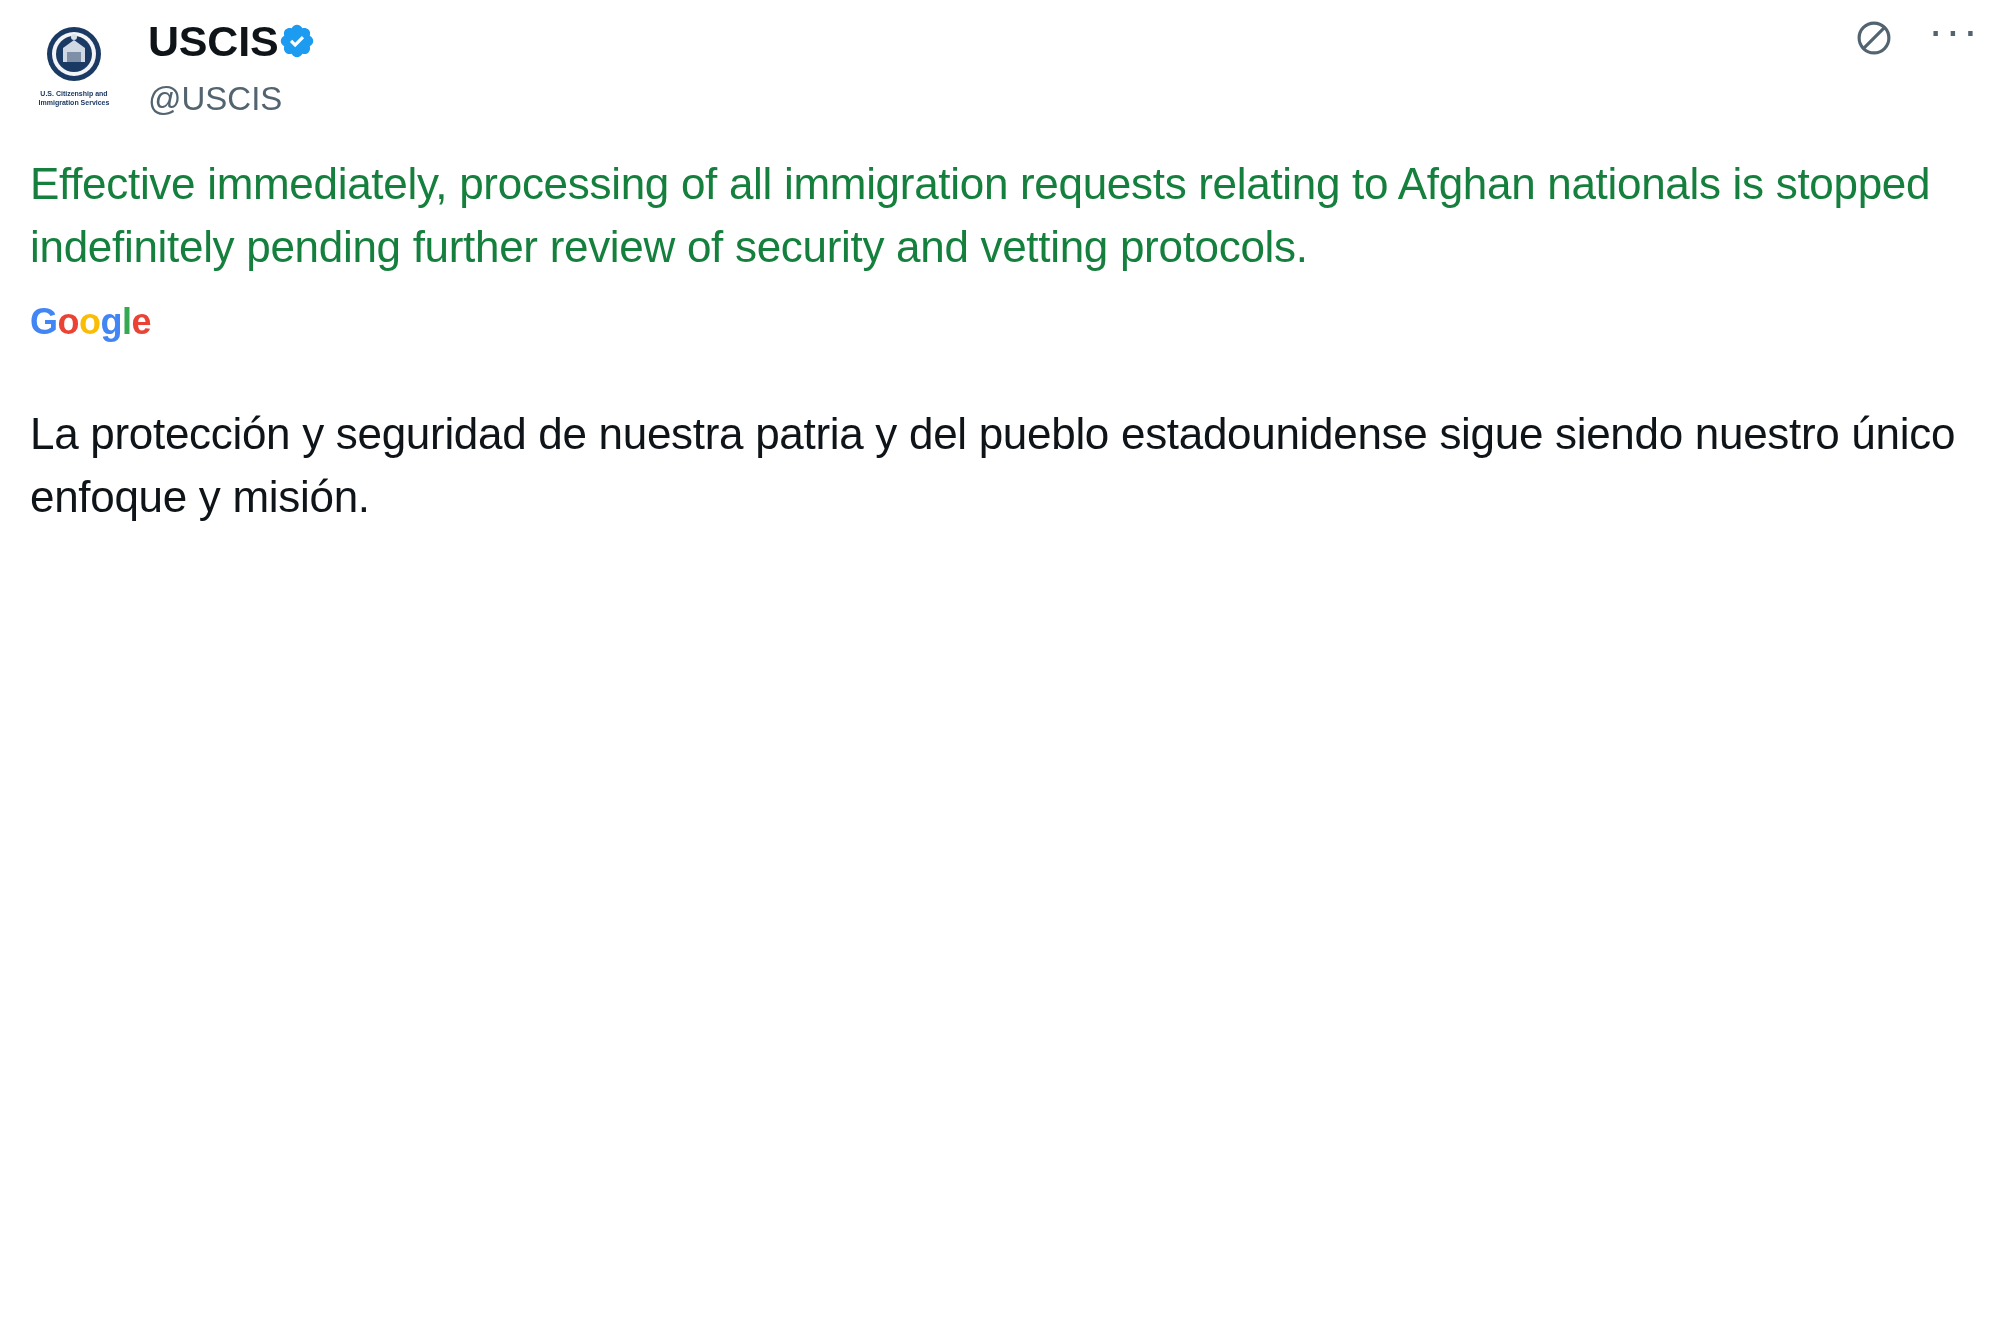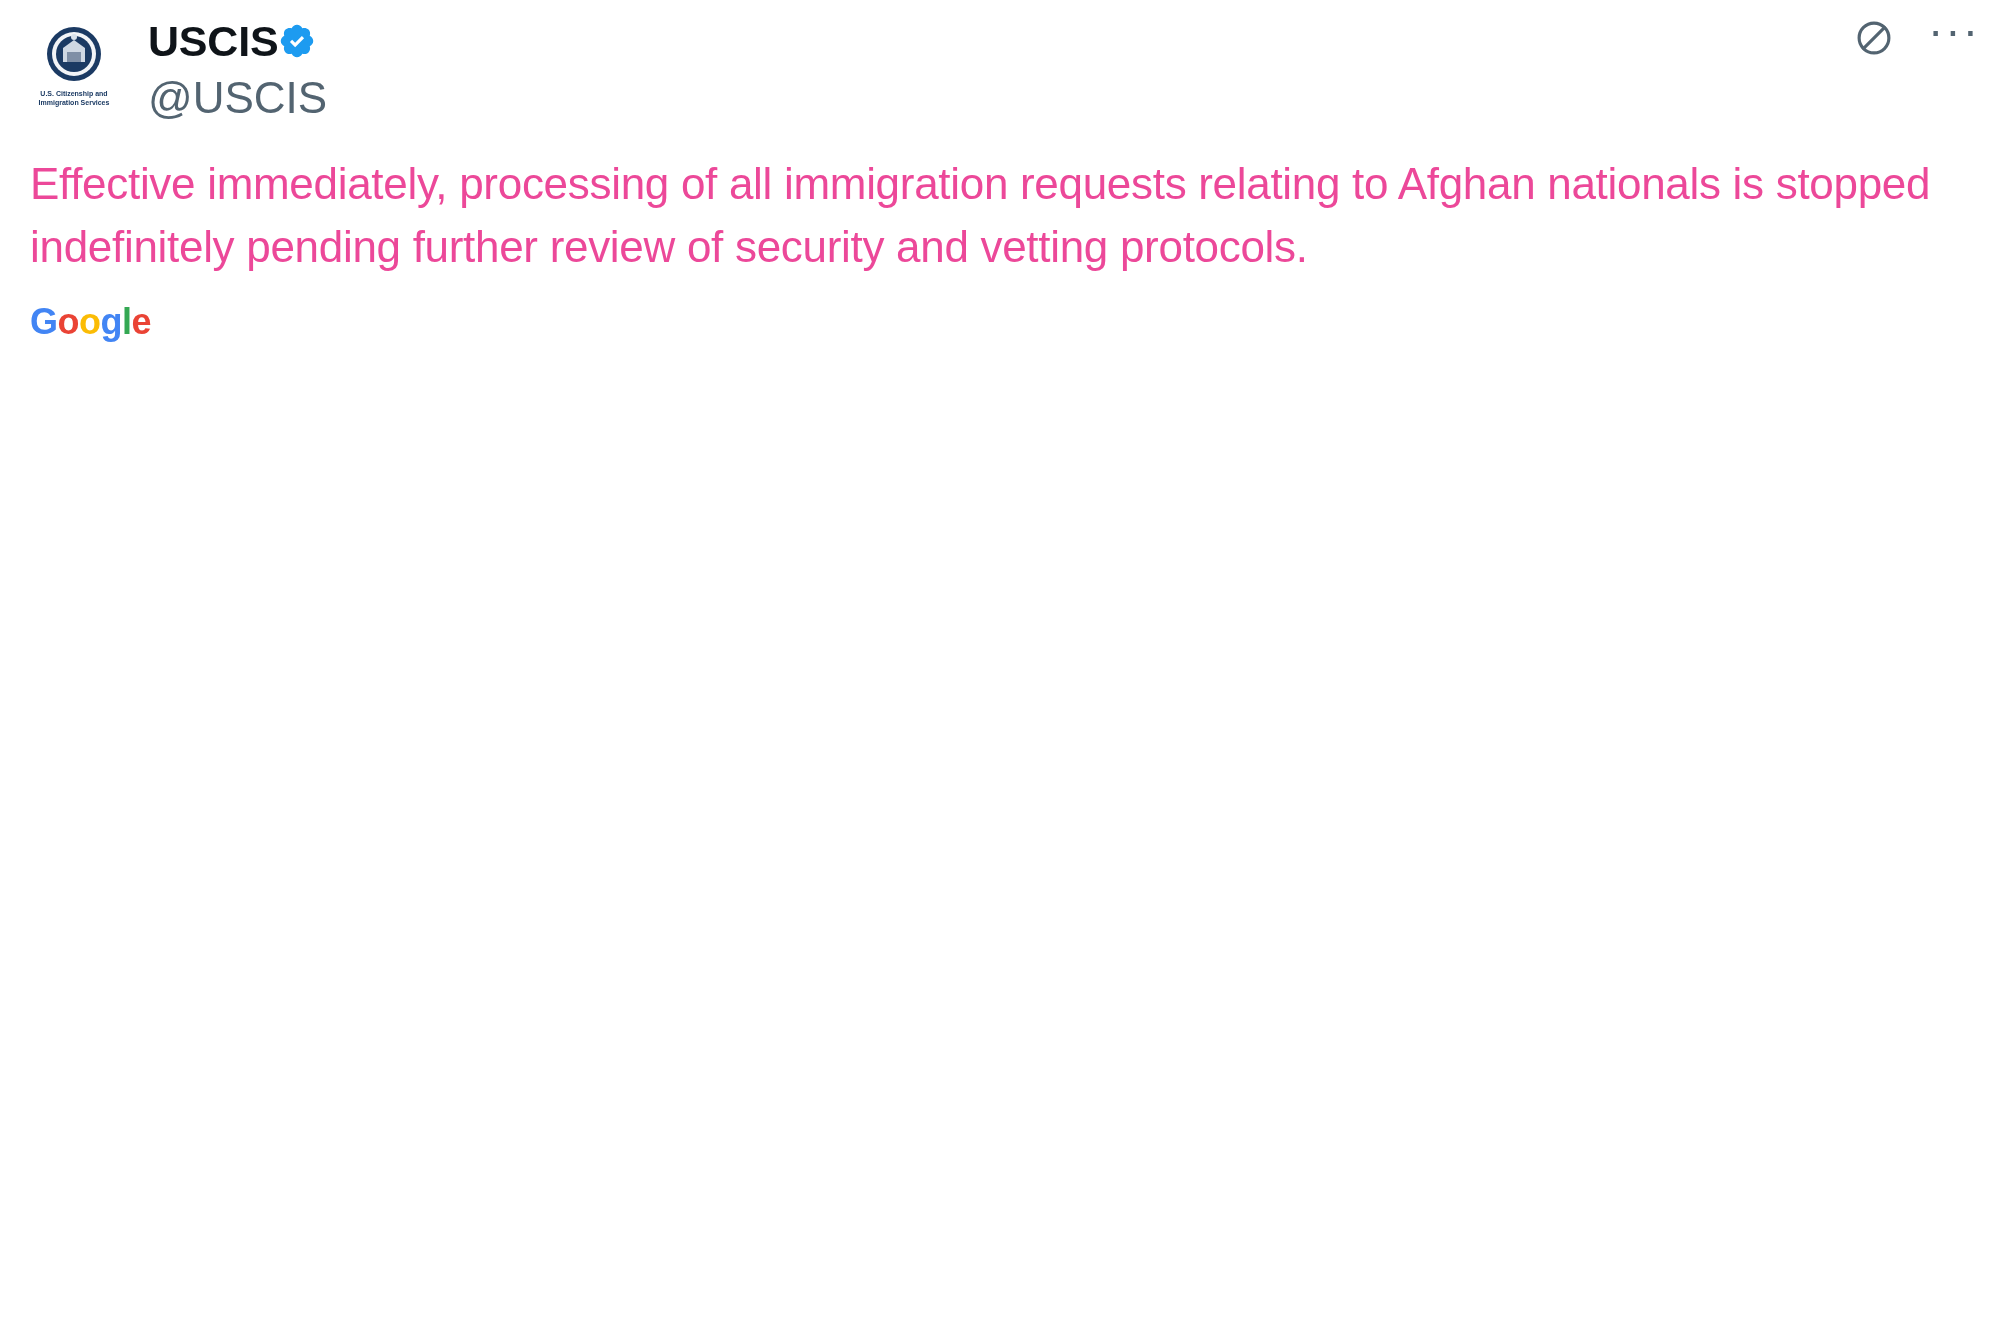--- a/index.html
+++ b/index.html
@@ -60,24 +60,24 @@
     line-height: 1.08;
     color: #0f1419;
     letter-spacing: -0.2px;
   }
   .verified-badge {
     width: 38px;
     height: 38px;
     display: inline-block;
   }
   .handle {
-    font-size: 44px;
+    font-size: 33px;
     color: #536471;
     line-height: 1.25;
-    margin-top: 6px;
+    margin-top: 14px;
   }
   .header-actions {
     position: absolute;
     top: 16px;
     right: 24px;
     display: flex;
     align-items: center;
     gap: 36px;
   }
   .icon-btn {
@@ -96,21 +96,21 @@
     letter-spacing: 2px;
     padding-bottom: 16px;
   }
   
   .tweet-body {
     padding: 0 30px;
   }
   .tweet-text {
     font-size: 44px;
     line-height: 63px;
-    color: #ec4899;
+    color: #15803d;
     letter-spacing: -0.3px;
     white-space: pre-wrap;
     margin: 0;
   }
   .tweet-text.p1 { margin-top: 22px; }
   .tweet-text.p2 { margin-top: 62px; }
   .translated-row {
     display: flex;
     align-items: center;
     gap: 10px;
@@ -202,15 +202,16 @@
           <span class="g-b">G</span>
           <span class="g-r">o</span>
           <span class="g-y">o</span>
           <span class="g-b">g</span>
           <span class="g-g">l</span>
           <span class="g-r">e</span>
         </span>
     </div>
 
 
+    <p class="translated-text t2">La protección y seguridad de nuestra patria y del pueblo estadounidense sigue siendo nuestro único enfoque y misión.</p>
 
   </div>
 </div>
 
 </body></html>

